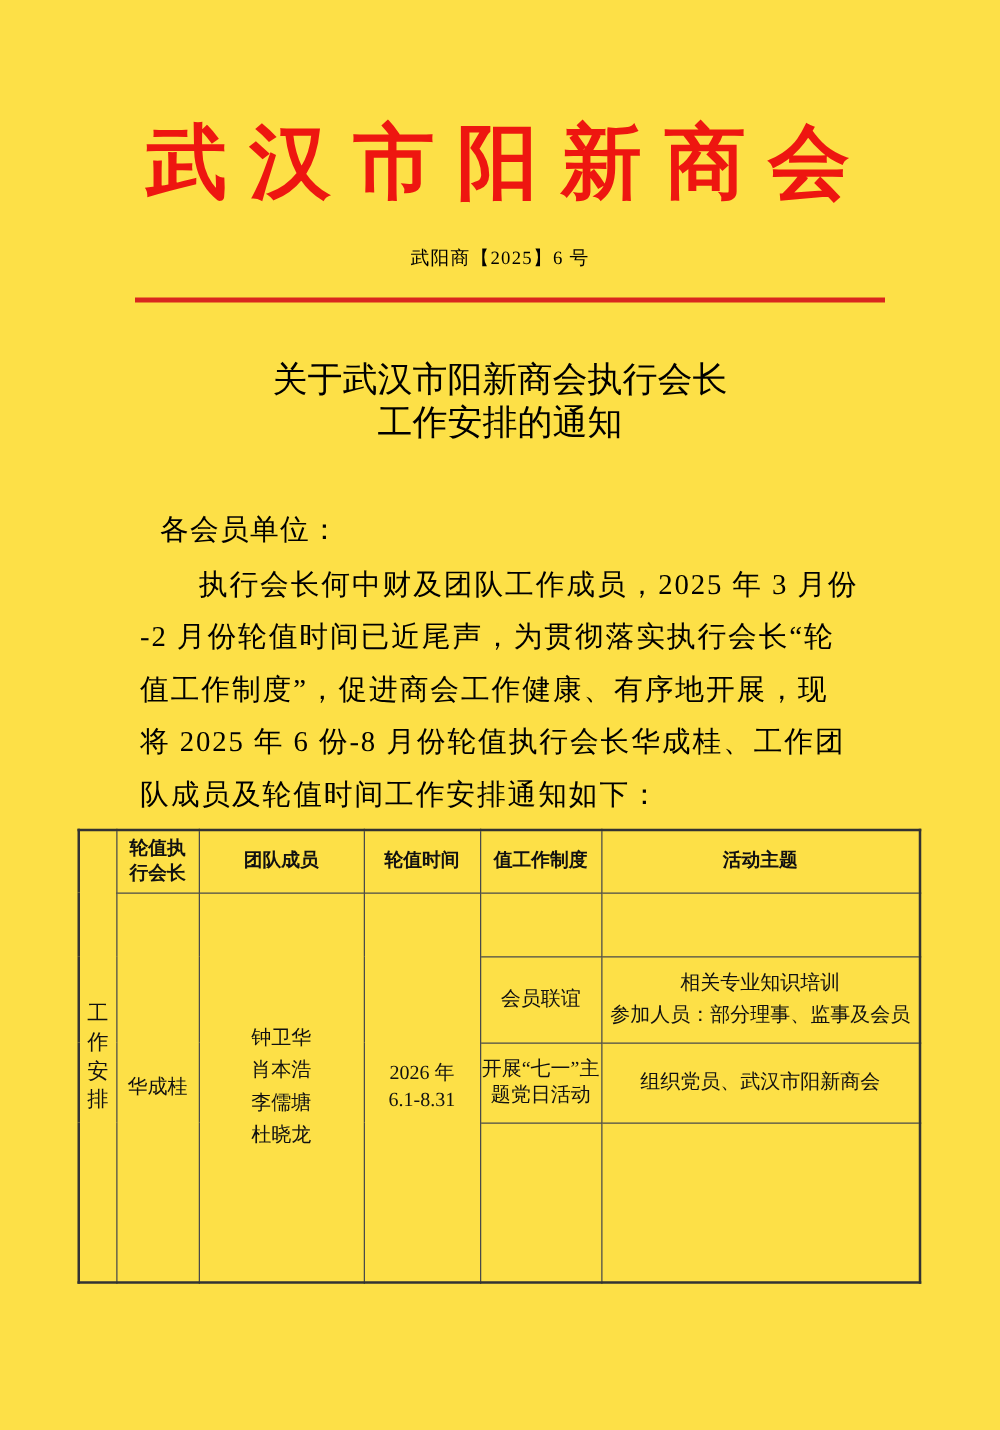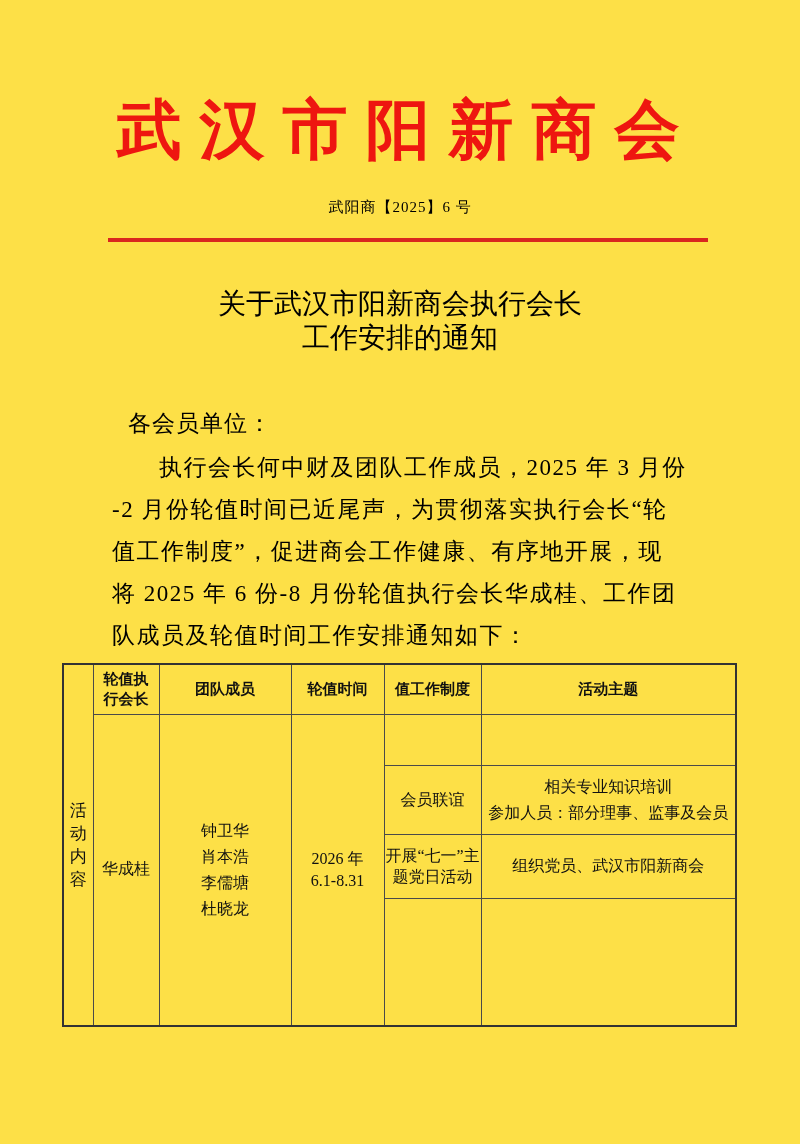--- a/index.html
+++ b/index.html
@@ -101,21 +101,21 @@
       <col style="width:30px">
       <col style="width:66px">
       <col style="width:132px">
       <col style="width:93px">
       <col style="width:97px">
       <col style="width:255px">
     </colgroup>
     <tbody>
         <tr style="height:50px">
       <td rowspan="5" class="side-cell">
-        <div class="vtext">活动内容</div>
+        <div class="vtext">工作安排</div>
       </td>
       <th>轮值执行会长</th>
       <th>团队成员</th>
       <th>轮值时间</th>
       <th>值工作制度</th>
       <th>活动主题</th>
     </tr>
     <tr style="height:51px">
       <td rowspan="4" class="exec-cell">华成桂</td>
       <td rowspan="4" class="members-cell">

